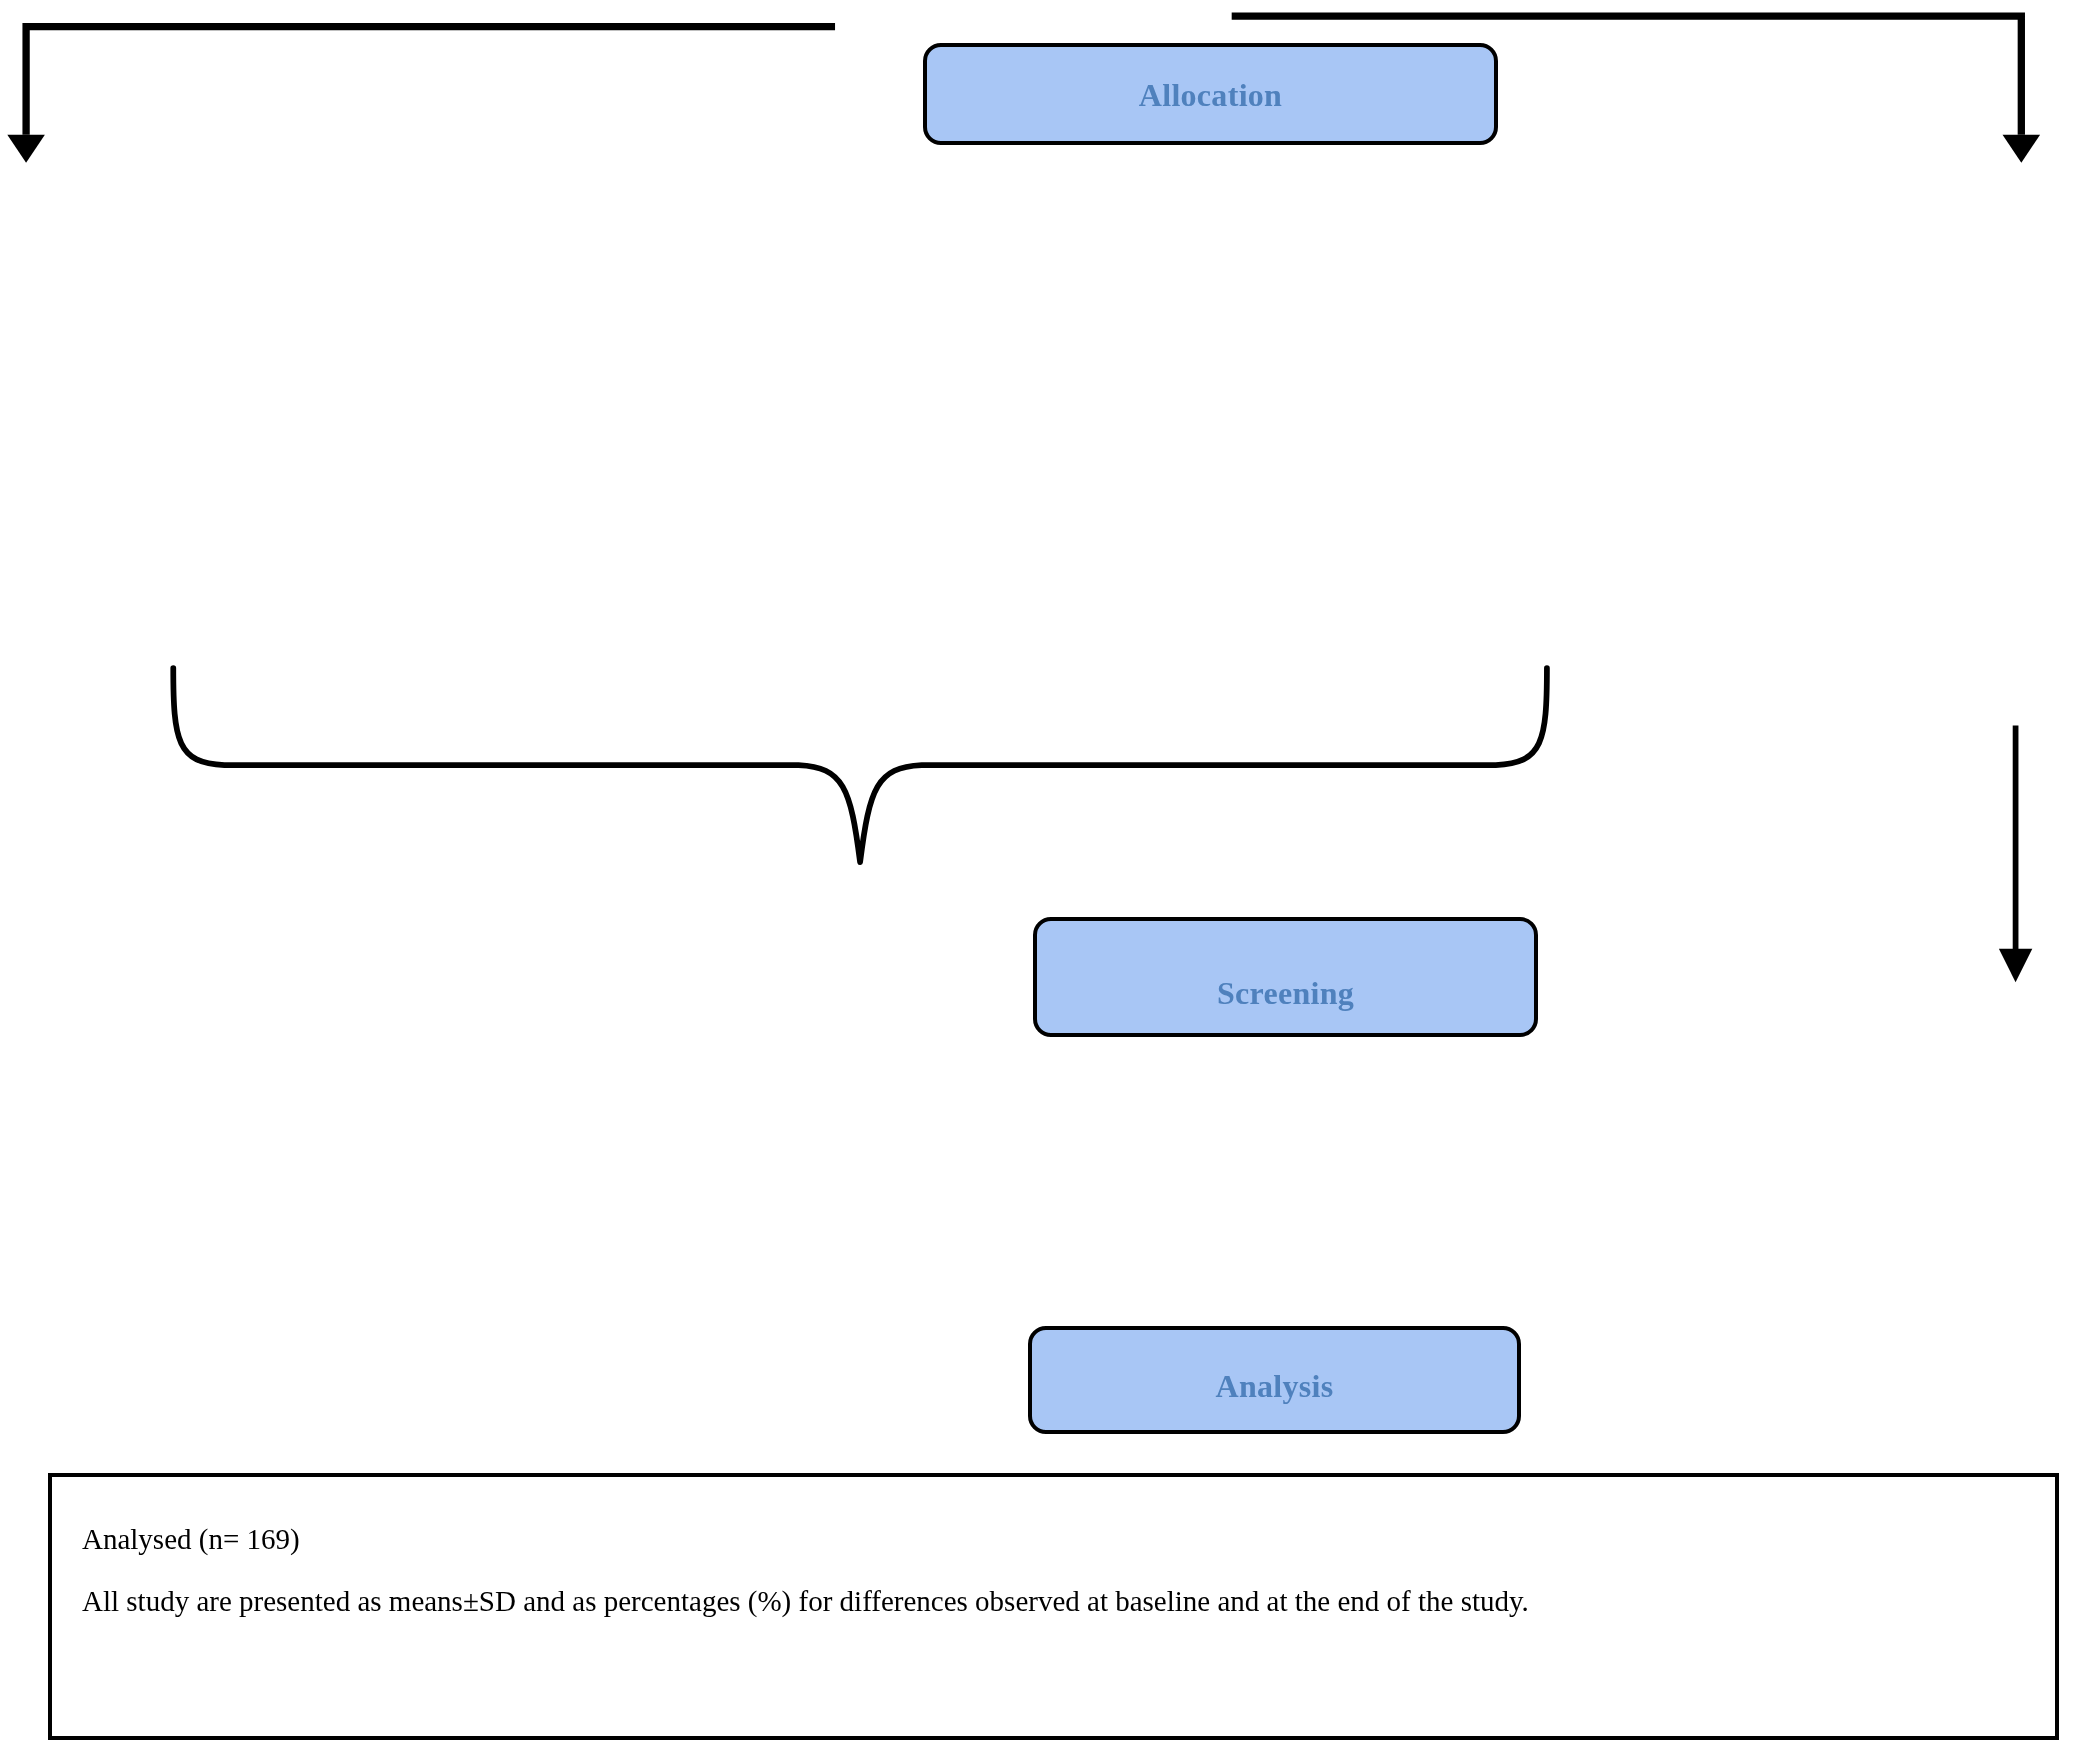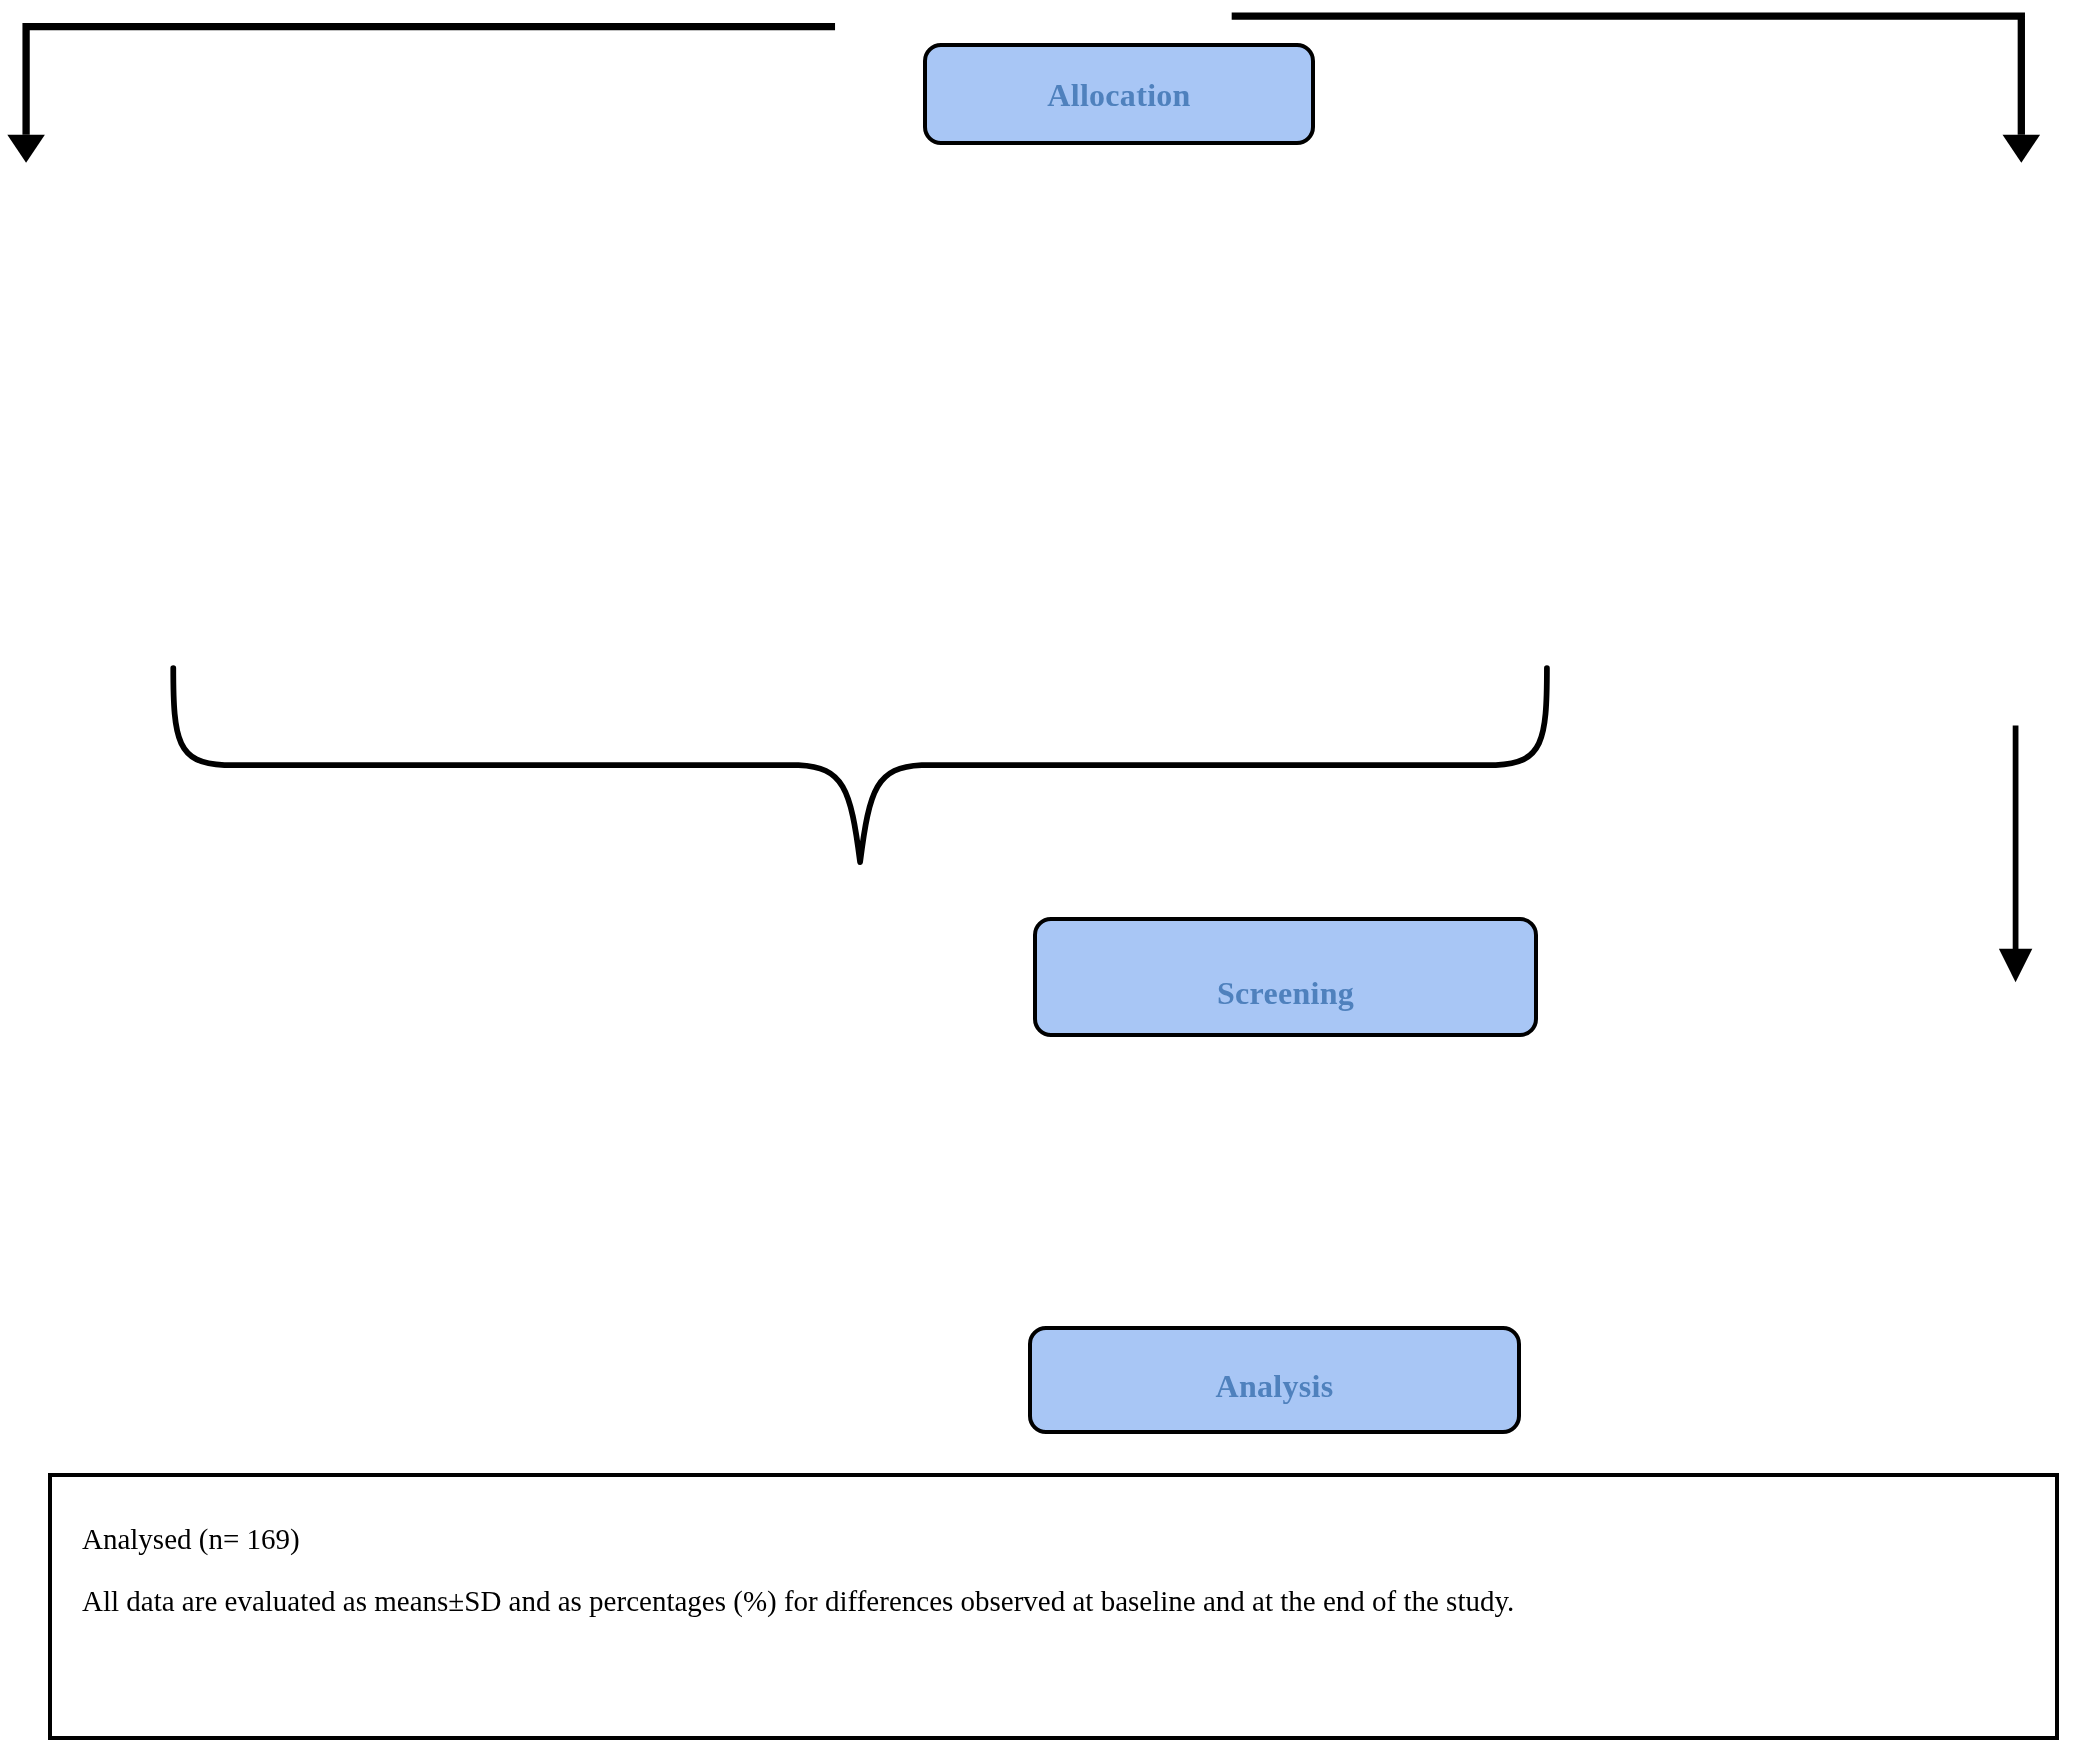--- a/index.html
+++ b/index.html
@@ -39,21 +39,21 @@
     font-weight: bold;
     color: #4F81BD;
     font-size: 32px;
     line-height: 1;
     letter-spacing: 0.3px;
     white-space: nowrap;
   }
   #allocation-box {
     left: 923px;
     top: 43px;
-    width: 392px;
+    width: 575px;
     height: 102px;
   }
   #allocation-box .stage-label {
     position: relative;
     top: 1px;
   }
   #screening-box {
     left: 1033px;
     top: 917px;
     width: 505px;
@@ -137,17 +137,17 @@
   <div class="stage-box" id="screening-box">
     <span class="stage-label">Screening</span>
   </div>
 
   <div class="stage-box" id="analysis-box">
     <span class="stage-label">Analysis</span>
   </div>
 
   <div id="analysis-text-box">
     <p class="note-line">Analysed (n= 169)</p>
-    <p class="note-line">All data are evaluated as means±SD and as percentages (%) for differences observed at baseline and at the end of the study.</p>
+    <p class="note-line">All study are presented as means±SD and as percentages (%) for differences observed at baseline and at the end of the study.</p>
   </div>
 
 </div>
 
 
 </body></html>

